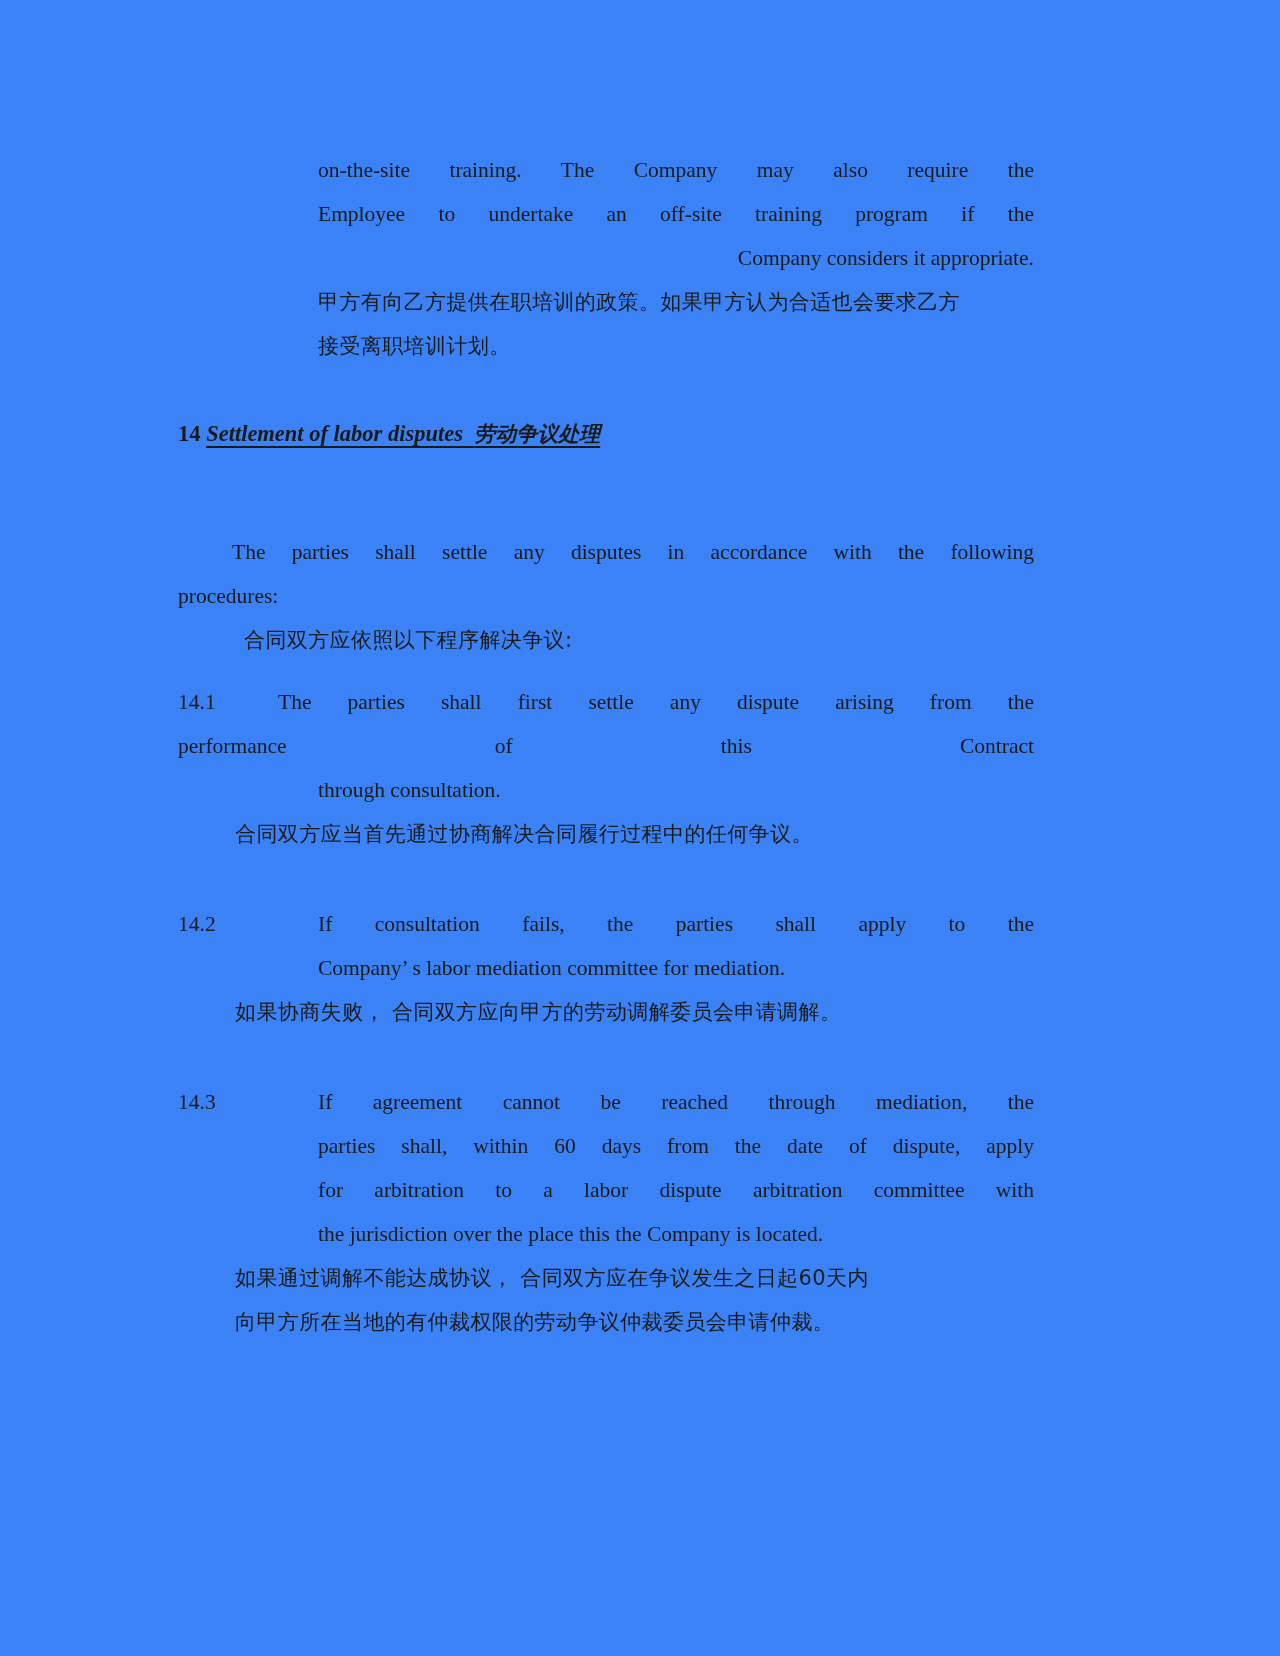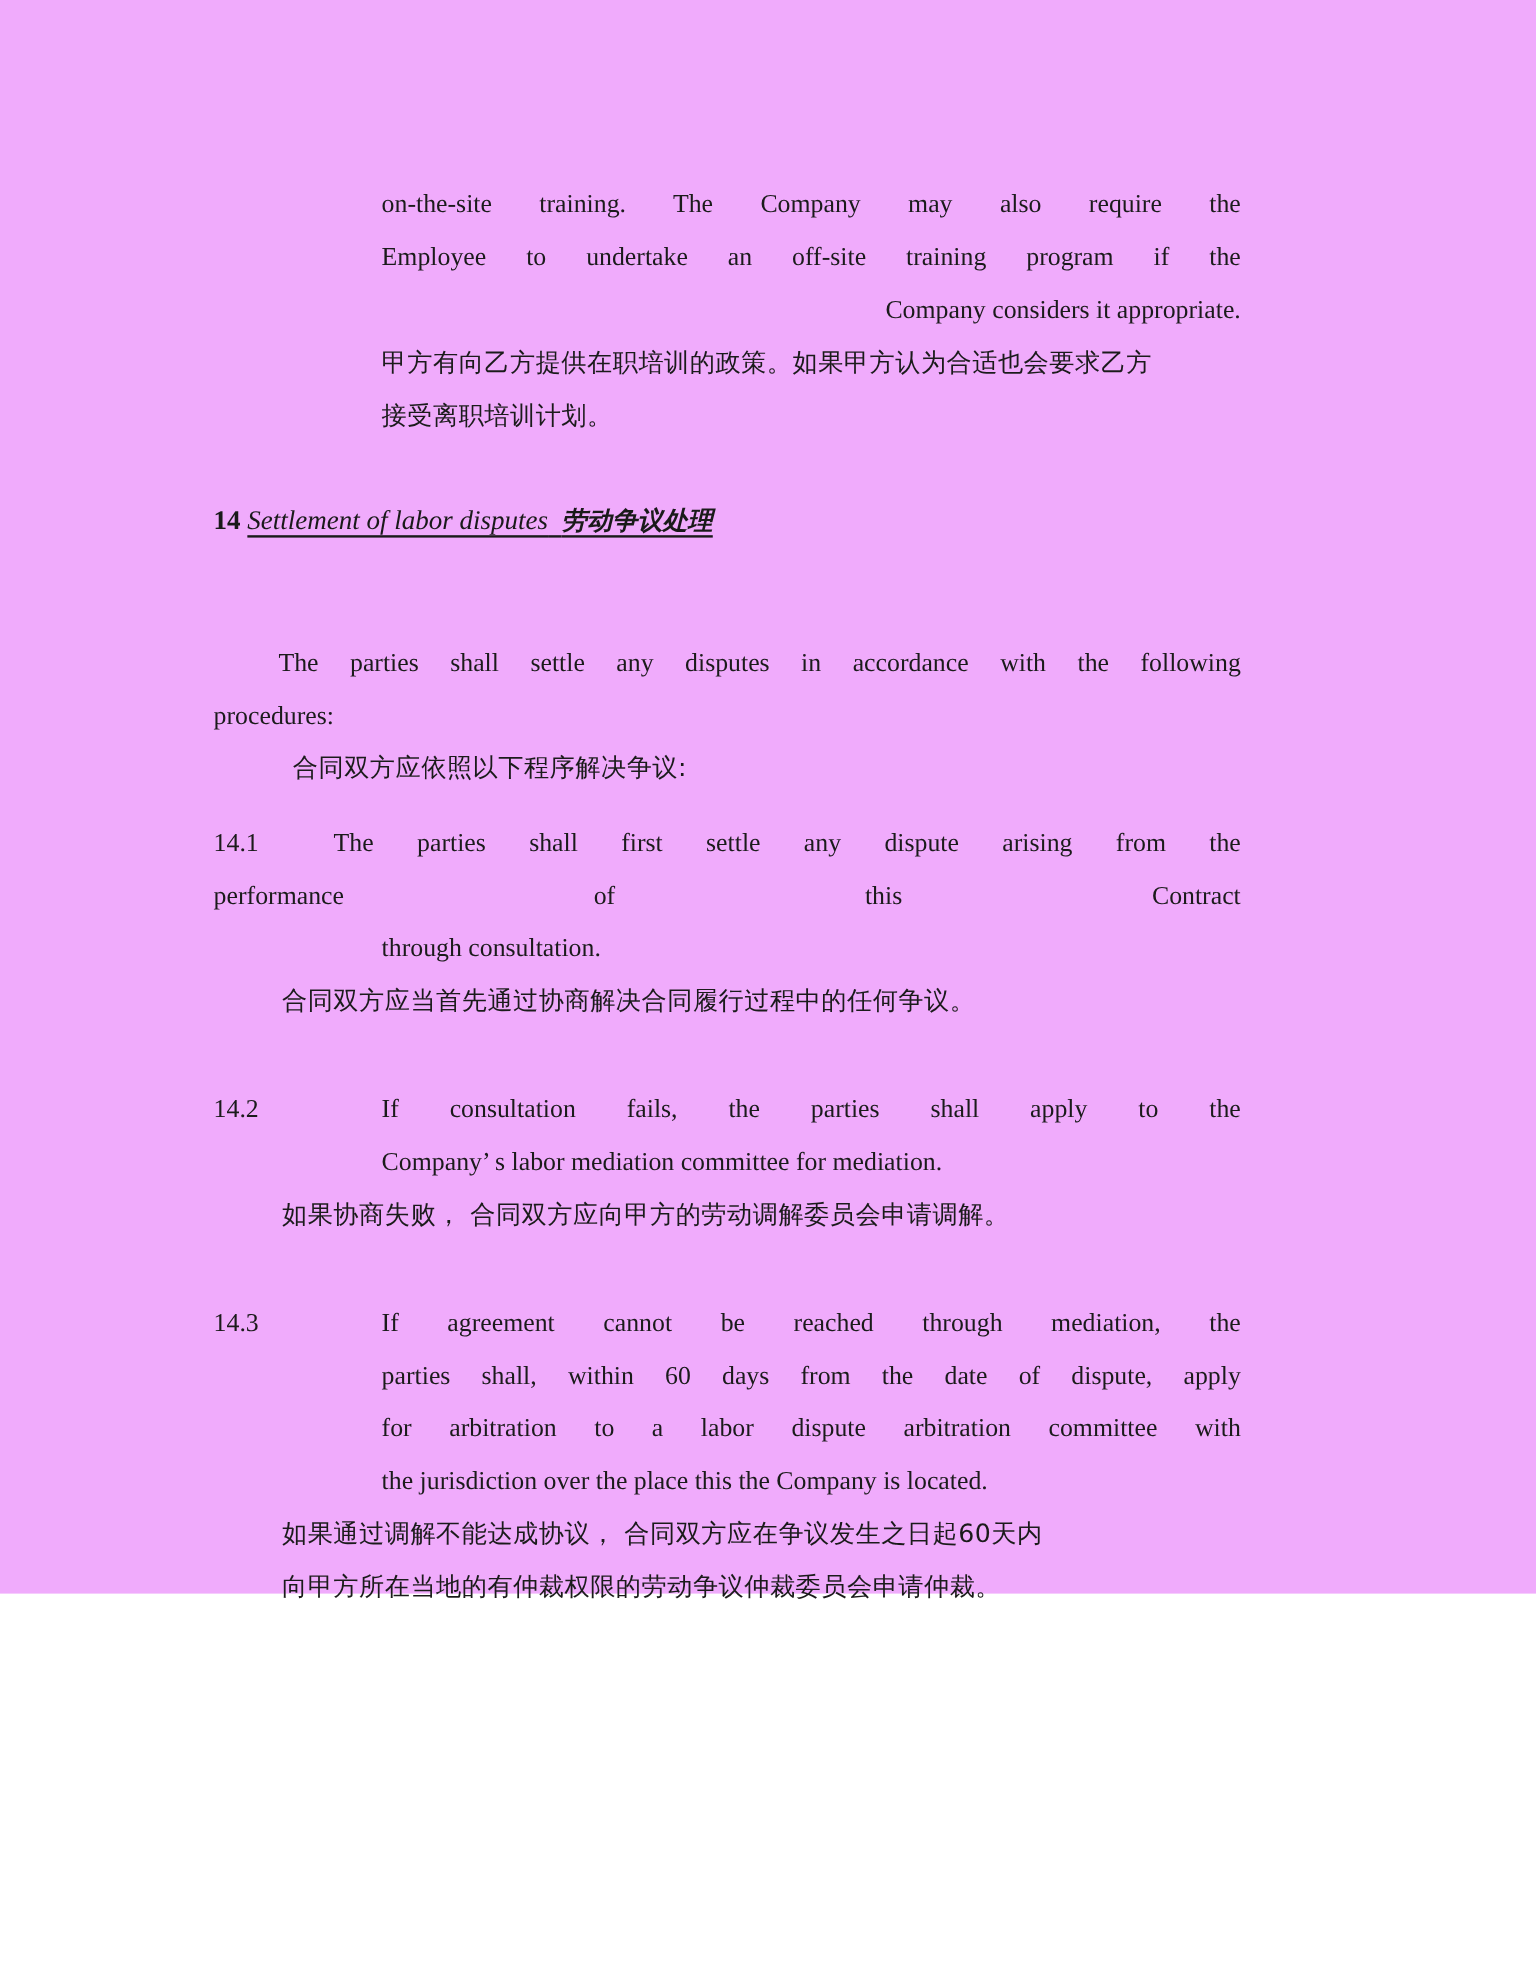--- a/index.html
+++ b/index.html
@@ -13,22 +13,22 @@
     font-family: "Liberation Serif", "DejaVu Serif", serif;
     color: #1a1a1a;
     position: relative;
     overflow: hidden;
   }
 
   .page {
     position: absolute;
     left: 0; top: 0;
     width: 1280px;
-    height: 1328px;
-    background: #f0abfc;
+    height: 1656px;
+    background: #3b82f6;
   }
 
   
   .en {
     font-family: "Liberation Serif", "DejaVu Serif", serif;
     font-size: 21.5px;
     line-height: 44px;
     text-align: justify;
     text-justify: inter-word;
     color: #1b1b1b;
@@ -61,21 +61,21 @@
     font-weight: bold;
     white-space: nowrap;
   }
   .section-heading .num {
     font-style: normal;
     font-weight: bold;
     font-family: "Liberation Serif", "DejaVu Serif", serif;
   }
   .section-heading .ttl {
     font-style: italic;
-    font-weight: normal;
+    font-weight: bold;
     text-decoration: underline;
     text-decoration-thickness: 1.5px;
     text-underline-offset: 5px;
     font-family: "Liberation Serif", "DejaVu Serif", serif;
   }
   .section-heading .ttl-cn {
     font-style: italic;
     font-weight: bold;
     text-decoration: underline;
     text-decoration-thickness: 1.5px;

